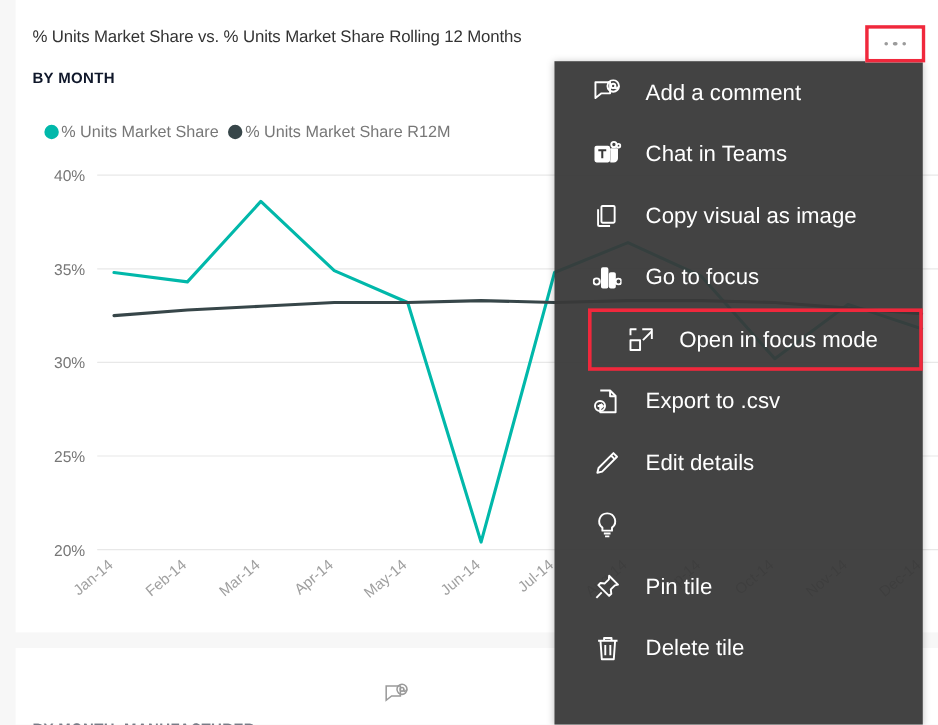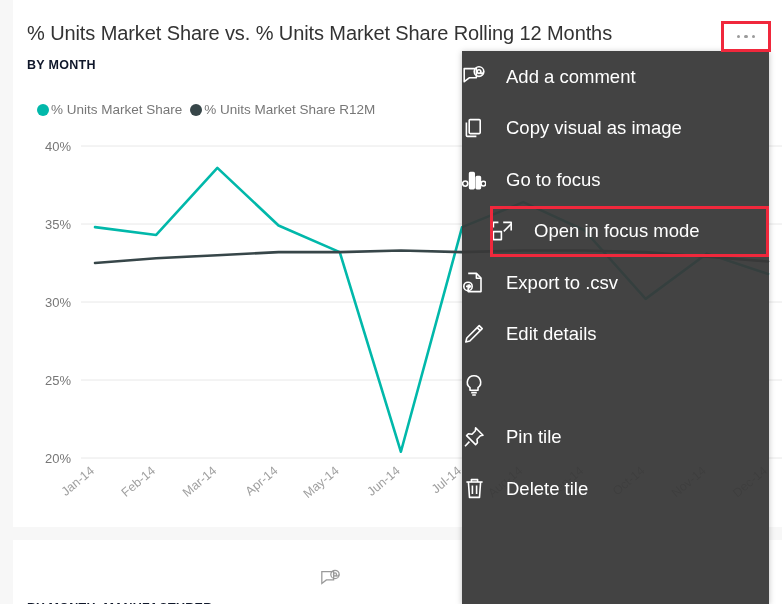--- a/index.html
+++ b/index.html
@@ -20,21 +20,21 @@
     left: 13px;
     right: 0;
     overflow: hidden;
   }
   #tile-main { top: 0px; height: 527px; width: 769px; }
   #tile-second { top: 540px; height: 64px; width: 769px; }
 
   .tile-title {
     position: absolute;
     left: 14px;
-    font-size: 20px;
+    font-size: 14px;
     font-weight: 400;
     color: #333333;
     letter-spacing: -0.1px;
     white-space: nowrap;
   }
   .tile-subtitle {
     position: absolute;
     left: 14px;
     font-size: 12.5px;
     font-weight: 700;
@@ -105,20 +105,21 @@
     height: 553px;
     background: rgba(56,56,56,0.945);
     z-index: 30;
     box-shadow: 0 1px 6px rgba(0,0,0,0.25);
   }
   .menu-item {
     position: relative;
     display: flex;
     align-items: center;
     height: 51.5px;
+    padding-left: 32px;
     gap: 20px;
     color: #ffffff;
     font-size: 18.5px;
     font-weight: 400;
     cursor: pointer;
     white-space: nowrap;
   }
   .menu-item .mi-icon {
     width: 24px; height: 24px;
     flex: 0 0 24px;
@@ -219,20 +220,32 @@
        <path d="M2.2 2.6 h12.2 v9.2 h-7.2 l-5 3.9 v-3.9 z"></path>
        <circle cx="17" cy="5.6" r="4.8"></circle>
        <circle cx="17" cy="5.6" r="1.8"></circle>
        <path d="M18.8 5.6 v1.8 a2 2 0 0 0 2.8 -1.8"></path>
      </svg>
         </span>
         <span class="mi-label">Add a comment</span>
       </div>
       <div class="menu-item">
         <span class="mi-icon">
+          <svg width="24" height="23" viewBox="0 0 24 23" fill="none" stroke="#ffffff" stroke-width="1.6" stroke-linejoin="round">
+       <rect x="2.2" y="5.2" width="11.4" height="12.4" rx="1" fill="#ffffff"></rect>
+       <path d="M4.6 8.2 h6.6 M7.9 8.2 v6.6" stroke="#383838" stroke-width="1.7"></path>
+       <path d="M14.6 7.4 h5.6 v7.4 a2.8 2.8 0 0 1 -2.8 2.8 h-2.8" fill="#ffffff" stroke="#ffffff"></path>
+       <circle cx="17.6" cy="3.4" r="2.2"></circle>
+       <circle cx="21.4" cy="4.4" r="1.5"></circle>
+     </svg>
+        </span>
+        <span class="mi-label">Chat in Teams</span>
+      </div>
+      <div class="menu-item">
+        <span class="mi-icon">
           <svg width="22" height="22" viewBox="0 0 22 22" fill="none" stroke="#ffffff" stroke-width="1.6" stroke-linejoin="round">
        <rect x="6.2" y="2.6" width="11" height="14" rx="1"></rect>
        <path d="M13.4 19.4 h-9 a1 1 0 0 1 -1 -1 v-13"></path>
      </svg>
         </span>
         <span class="mi-label">Copy visual as image</span>
       </div>
       <div class="menu-item">
         <span class="mi-icon">
           <svg width="24" height="20" viewBox="0 0 24 20" fill="none" stroke="#ffffff" stroke-width="1.6" stroke-linejoin="round">

